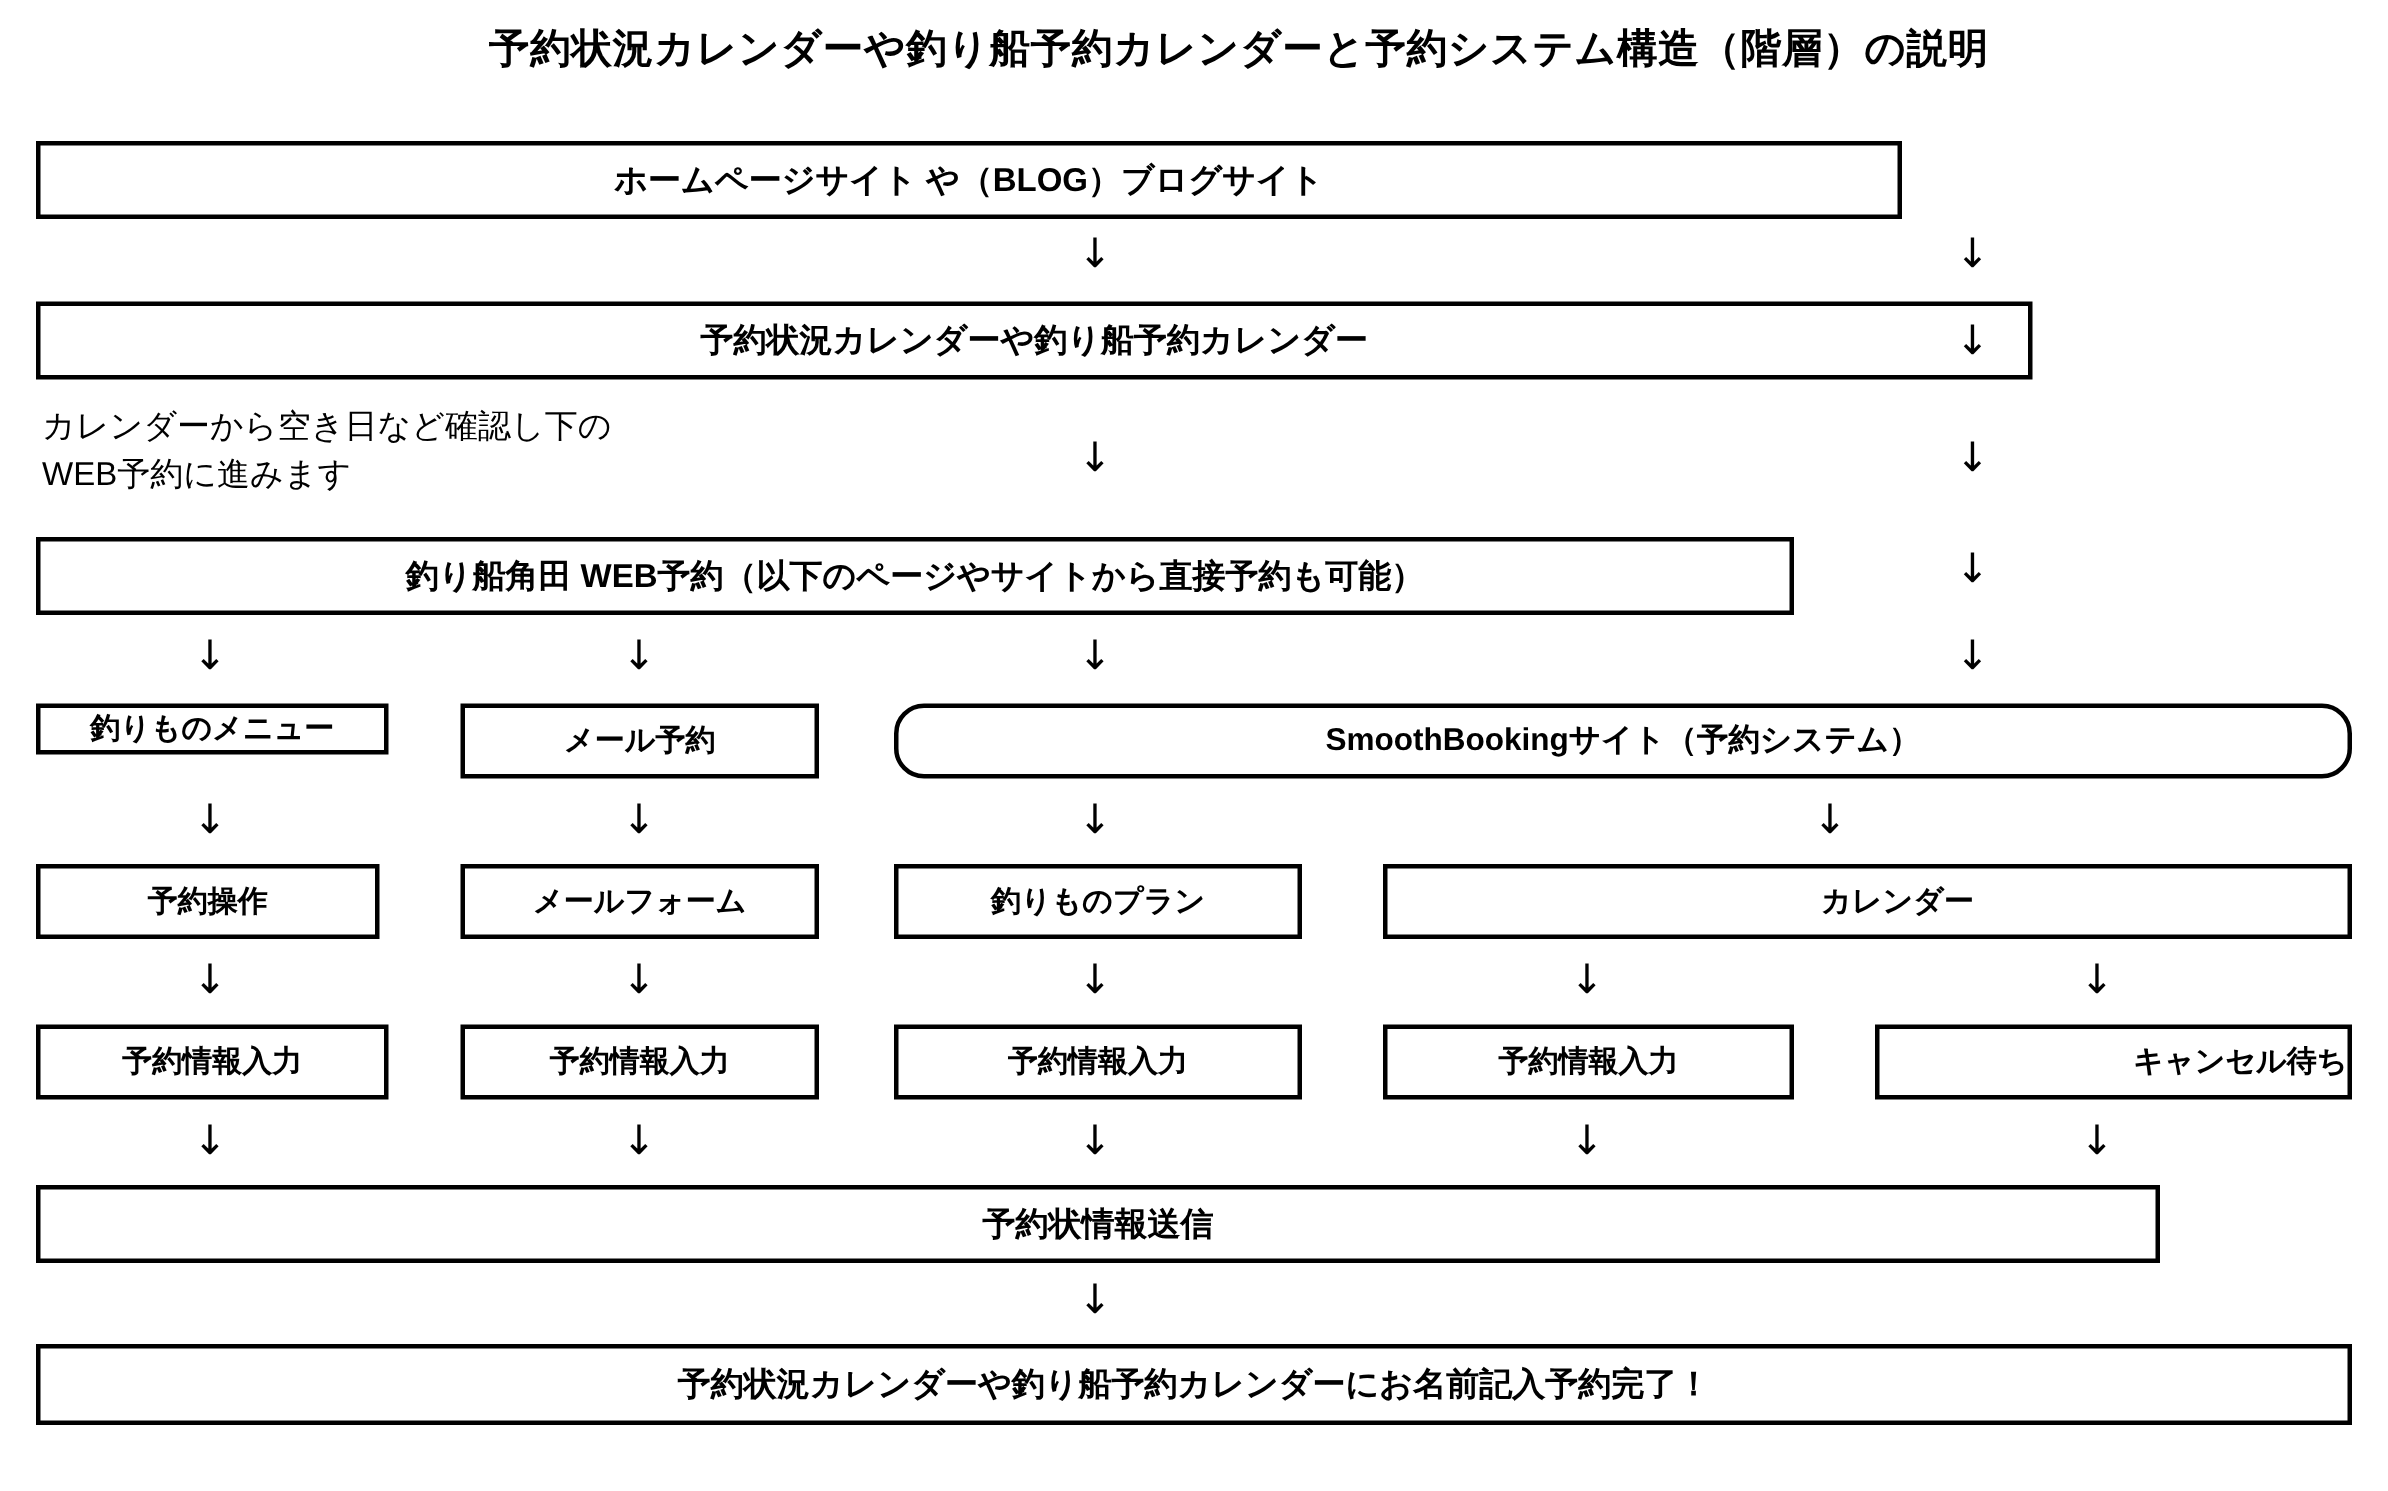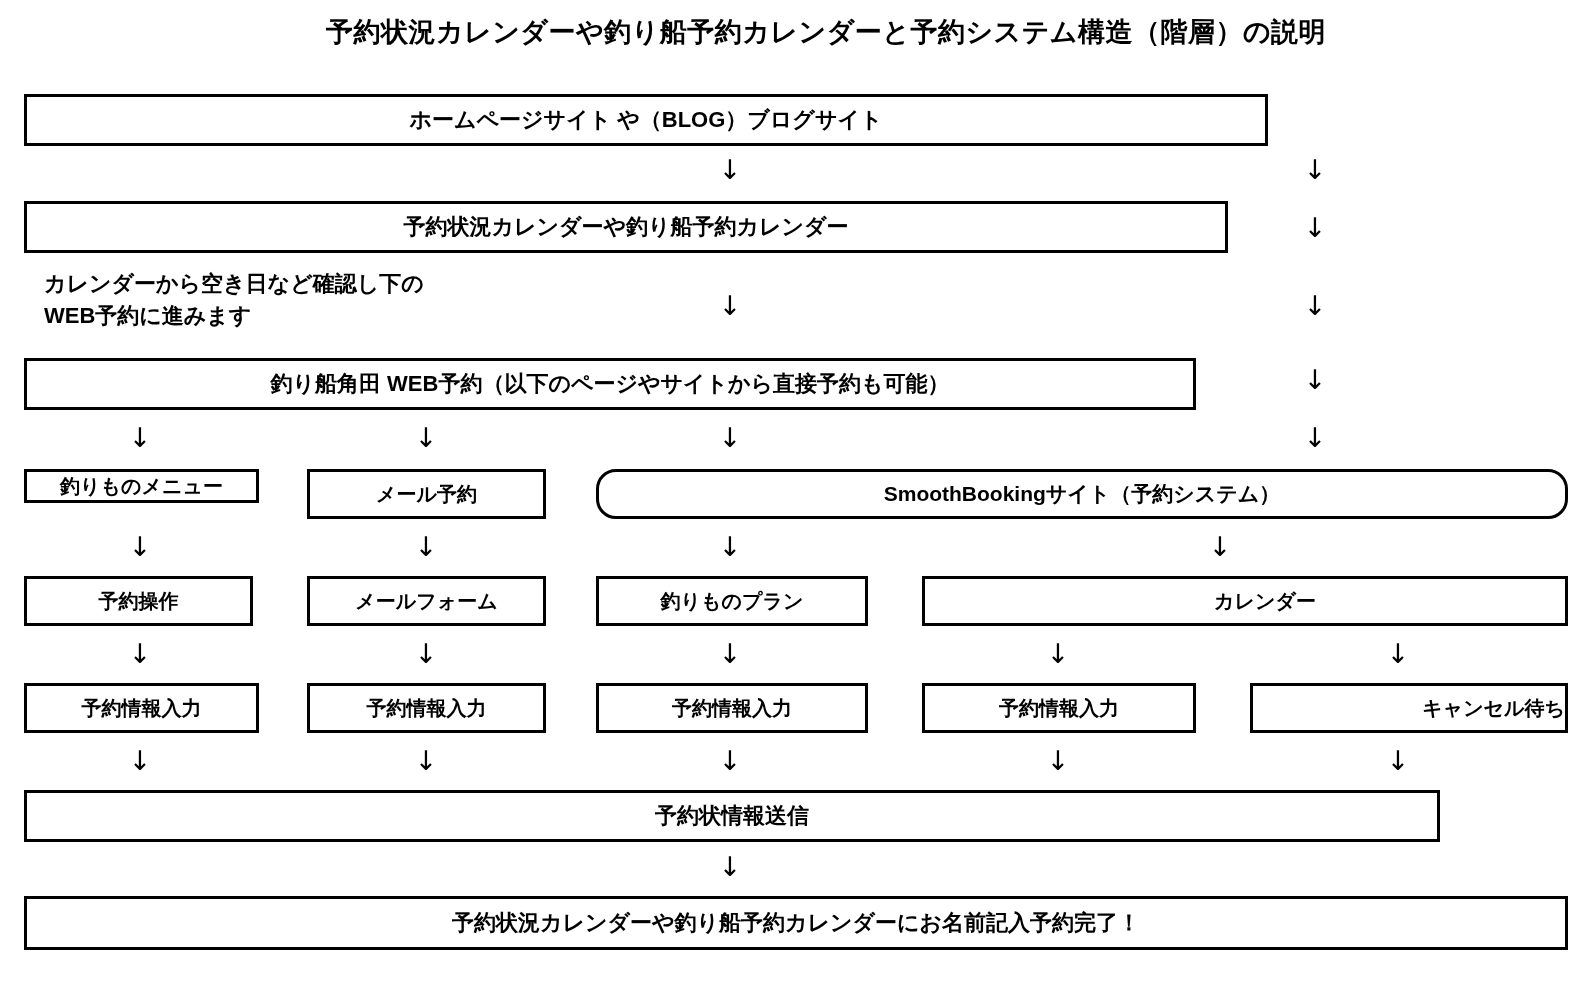--- a/index.html
+++ b/index.html
@@ -54,39 +54,38 @@
     line-height: 1;
     text-align: center;
     font-family: "DejaVu Sans", sans-serif;
     color: #000000;
   }
   .note {
     position: absolute;
     font-size: 22px;
     line-height: 1.45;
     white-space: pre-line;
-    font-weight: bold;
-    margin-left: 16px;
+    font-weight: normal;
   }
 </style>
 </head>
 <body>
 
 <div class="canvas">
 
   <div class="title">予約状況カレンダーや釣り船予約カレンダーと予約システム構造（階層）の説明</div>
 
   <div class="box big" style="left:24px; top:94px; width:1244px; height:52px;">
     <span>ホームページサイト や（BLOG）ブログサイト</span>
   </div>
 
   <div class="arrow" style="left:700px; top:156px; width:60px;">↓</div>
   <div class="arrow" style="left:1285px; top:156px; width:60px;">↓</div>
 
-  <div class="box big" style="left:24px; top:201px; width:1204px; height:52px;">
+  <div class="box big" style="left:24px; top:201px; width:1331px; height:52px;">
     <span>予約状況カレンダーや釣り船予約カレンダー</span>
   </div>
   <div class="arrow" style="left:1285px; top:214px; width:60px;">↓</div>
 
   <div class="note" style="left:28px; top:268px; width:560px;">カレンダーから空き日など確認し下の
 WEB予約に進みます</div>
 
   <div class="arrow" style="left:700px; top:292px; width:60px;">↓</div>
   <div class="arrow" style="left:1285px; top:292px; width:60px;">↓</div>
 

